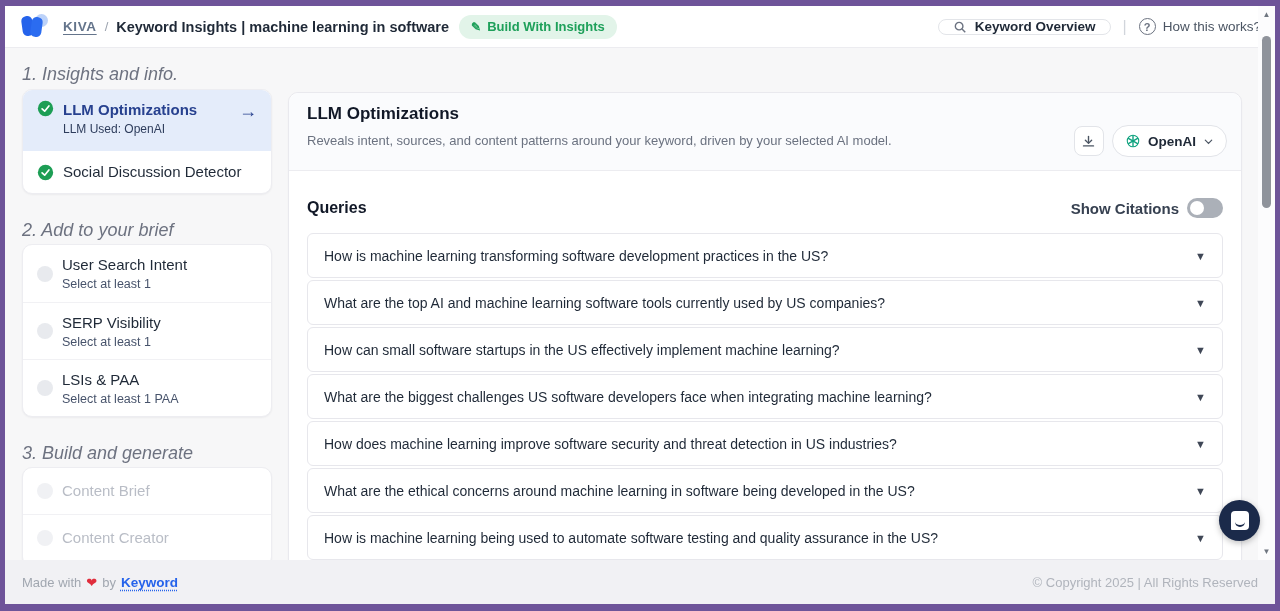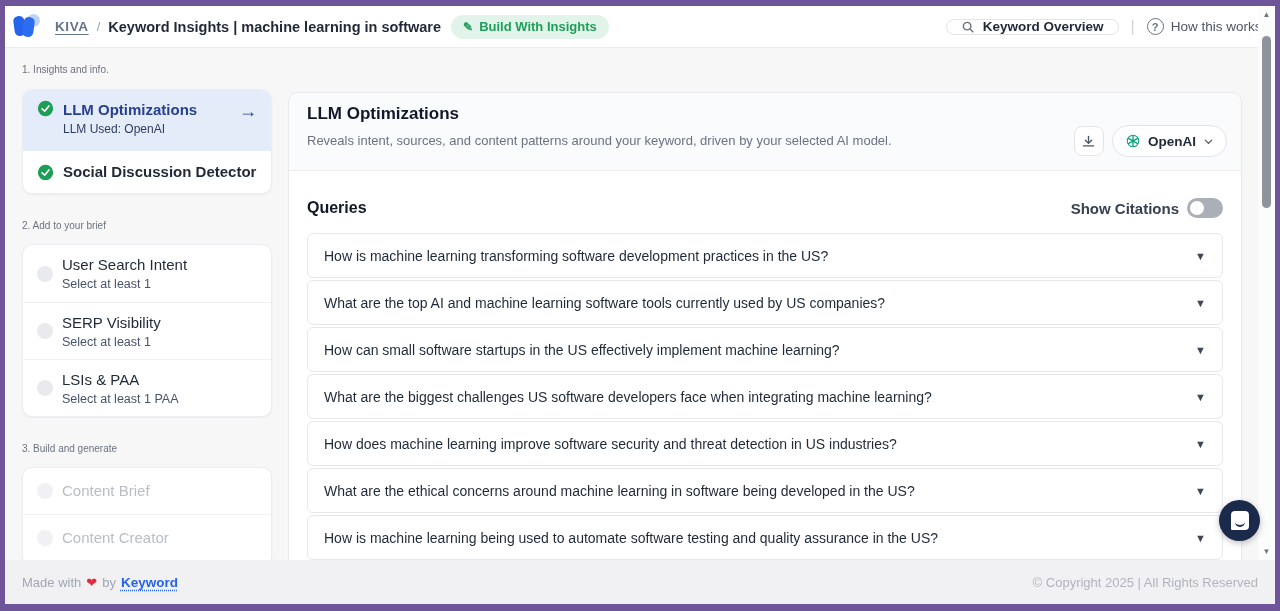--- a/index.html
+++ b/index.html
@@ -2,55 +2,55 @@
 <html><head>
 <meta charset="utf-8">
 <style>
   * { margin:0; padding:0; box-sizing:border-box; }
   html,body { width:1280px; height:611px; font-family:"Liberation Sans", sans-serif; }
   .page { position:relative; width:1280px; height:611px; background:#f7f7f8; overflow:hidden; }
   .frame { position:absolute; inset:0; border:5px solid #6e5499; border-top-width:6px; border-bottom-width:7px; pointer-events:none; z-index:60; }
 
   
   .topbar { position:absolute; top:6px; left:5px; width:1270px; height:42px; background:#fff;
-            border-bottom:1px solid #ececf0; display:flex; align-items:center; padding:0 6px; z-index:5; }
+            border-bottom:1px solid #ececf0; display:flex; align-items:center; padding:0 14px; z-index:5; }
   .logo { position:relative; width:30px; height:28px; margin-right:14px; flex:0 0 auto; cursor:pointer; }
   .logo .petal-light { position:absolute; right:1px; top:1px; width:13px; height:13px; border-radius:50%; background:#bcd2f9; }
   .logo .petal-a { position:absolute; left:3px; top:3px; width:11px; height:20px; background:#2563eb; border-radius:5px; transform:rotate(-8deg); }
   .logo .petal-b { position:absolute; left:12px; top:4px; width:11px; height:20px; background:#2b6cf0; border-radius:5px; transform:rotate(8deg); }
   .crumb-brand { font-size:13.5px; color:#64748b; letter-spacing:.6px; font-weight:600; text-decoration:underline; text-underline-offset:3px; cursor:pointer; }
   .crumb-sep { margin:0 8px; color:#9ca3af; font-size:13px; }
   .crumb-title { font-size:14.5px; font-weight:700; color:#1f2937; }
   .badge { display:inline-flex; align-items:center; gap:6px; margin-left:10px; height:24px; padding:0 12px;
            background:#e2f4e9; border-radius:13px; color:#1ea05a; font-size:13px; font-weight:600; cursor:pointer; }
   .badge .pencil { font-size:12px; }
   .topbar-right { margin-left:auto; display:flex; align-items:center; gap:12px; }
   .kw-btn { display:inline-flex; align-items:center; gap:8px; height:16px; padding:0 14px; background:#fff;
             border:1px solid #e3e5e9; border-radius:16px; font-size:13.5px; font-weight:600; color:#1f2937; cursor:pointer; }
   .vdiv { color:#d1d5db; font-size:16px; }
   .help { display:inline-flex; align-items:center; gap:7px; color:#4b5563; font-size:13.5px; cursor:pointer; }
   .qmark { display:inline-flex; align-items:center; justify-content:center; width:17px; height:17px; border:1.5px solid #6b7280;
            border-radius:50%; font-size:11px; color:#6b7280; font-weight:700; }
 
   
-  .side-label { position:absolute; left:22px; font-size:10px; color:#6d7280; }
+  .side-label { position:absolute; left:22px; font-size:18px; color:#6d7280;font-style:italic; }
   .lab1 { top:64px; } .lab2 { top:220px; } .lab3 { top:443px; }
   .card { position:absolute; left:22px; width:250px; background:#fff; border:1px solid #ededf1; border-radius:10px;
           box-shadow:0 1px 2px rgba(16,24,40,.05); overflow:hidden; }
   .card1 { top:89px; } .card2 { top:244px; } .card3 { top:467px; height:100px; }
   .sitem { display:flex; align-items:center; gap:9px; padding:0 14px; cursor:pointer; }
   .sitem .txt { flex:1; }
   .check { width:17px; height:17px; flex:0 0 auto; }
   .radio { width:16px; height:16px; border-radius:50%; background:#e8eaee; flex:0 0 auto; }
   .item-sel { background:#e4ecfa; height:61px; align-items:flex-start; padding-top:10px; }
   .item-sel .title { font-size:15px; font-weight:700; color:#27418f; line-height:19px; }
   .item-sel .sub { font-size:12px; color:#2e3d5c; margin-top:3px; }
   .item-sel .arrow { color:#27418f; font-size:18px; font-weight:700; margin-top:1px; }
   .item-plain { height:42px; }
-  .item-plain .title { font-size:15px; font-weight:700; color:#1f2937; }
+  .item-plain .title { font-size:15px; font-weight:400; color:#1f2937; }
   .item2line { height:57px; flex-direction:row; border-top:1px solid #f1f1f4; }
   .item2line:first-child { border-top:none; }
   .item2line .title { font-size:15px; font-weight:500; color:#1f2937; line-height:18px; }
   .item2line .sub { font-size:12.5px; color:#47536b; margin-top:3px; }
   .item-dis { height:46px; border-top:1px solid #f1f1f4; }
   .item-dis:first-child { border-top:none; }
   .item-dis .title { font-size:15px; font-weight:500; color:#b9bdc6; }
   .item-dis .radio { background:#f0f1f4; }
 
   

